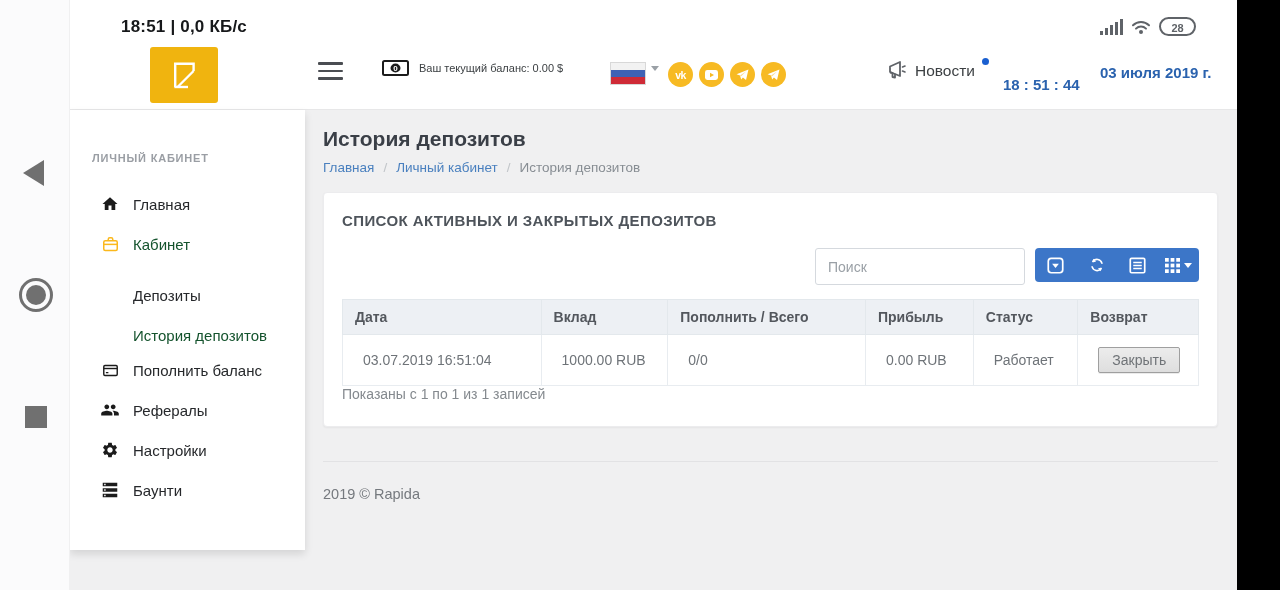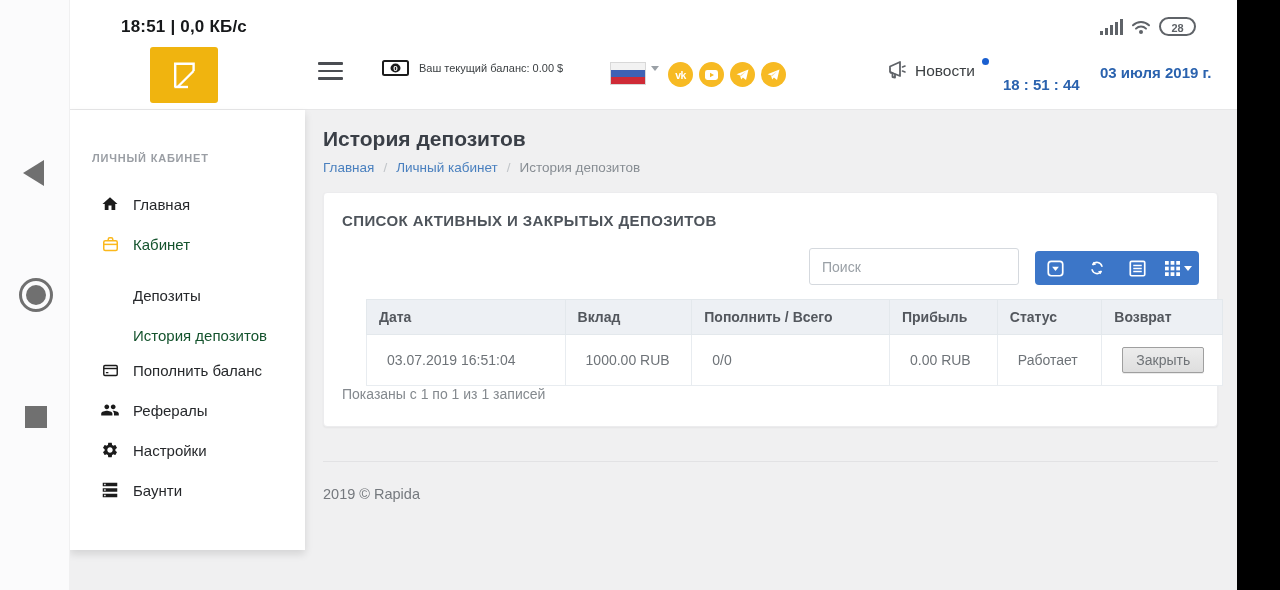--- a/index.html
+++ b/index.html
@@ -63,29 +63,29 @@
 
   
   .main-wrap { position:absolute; left:235px; right:0; top:110px; bottom:0; padding:0 19px 0 18px; }
   .page-title { margin-top:17px; font-size:21px; font-weight:bold; color:#3a3f47; }
   .breadcrumb { margin-top:9px; font-size:13.5px; color:#878d93; display:flex; gap:9px; }
   .breadcrumb .bc-link { color:#4a80bf; cursor:pointer; }
   .breadcrumb .bc-sep { color:#c0c4c8; }
   .card { margin-top:17px; background:#fff; border:1px solid #ececee; border-radius:4px;
     box-shadow:0 1px 2px rgba(0,0,0,.05); padding:19px 18px 24px 18px; }
   .card-title { font-size:15px; font-weight:bold; color:#4e545b; letter-spacing:.4px; }
-  .toolbar { margin-top:19px; display:flex; justify-content:flex-end; align-items:flex-end; gap:16px; }
+  .toolbar { margin-top:19px; display:flex; justify-content:flex-end; align-items:flex-start; gap:10px; }
   .search-input { width:210px; height:37px; border:1px solid #d5d9de; border-radius:3px; padding:0 12px; font-size:14px; color:#3c4043;
     font-family:"Liberation Sans","DejaVu Sans",sans-serif; outline:none; }
   .search-input::placeholder { color:#9aa0a6; }
   .btn-group { height:34px; background:#3c76c8; border-radius:4px; display:flex; align-items:center; }
   .tool-btn { width:41px; height:34px; display:flex; align-items:center; justify-content:center; cursor:pointer; }
   .tool-btn .caret-w { width:0; height:0; border-left:4px solid transparent; border-right:4px solid transparent; border-top:5px solid #fff; margin-left:4px; }
 
-  table.dep-table { width:100%; margin-top:14px; border-collapse:collapse; table-layout:fixed;margin-left:24px; }
+  table.dep-table { width:100%; margin-top:14px; border-collapse:collapse; table-layout:fixed; }
   .dep-table th { background:#edf0f4; border:1px solid #e3e8ec; font-size:14px; font-weight:bold; color:#53575d;
     text-align:left; padding:9px 12px; }
   .dep-table td { background:#fff; border:1px solid #e8ecf0; font-size:14px; color:#6e7378; padding:12px 20px; }
   .col-date{width:23.2%}.col-amount{width:14.8%}.col-accrued{width:23.1%}.col-profit{width:12.6%}.col-status{width:12.2%}.col-return{width:14.1%}
   .close-btn { background:linear-gradient(#ececec,#dedede); border:1px solid #9f9f9f; border-radius:2px; color:#6f7377;
     font-size:14px; padding:4px 13px; cursor:pointer; font-family:"Liberation Sans","DejaVu Sans",sans-serif;
     box-shadow:0 1px 0 rgba(0,0,0,.08); }
   .table-summary { font-size:14px; color:#84898e; }
 
   .footer { margin-top:34px; border-top:1px solid #e2e2e4; padding-top:23px; }

